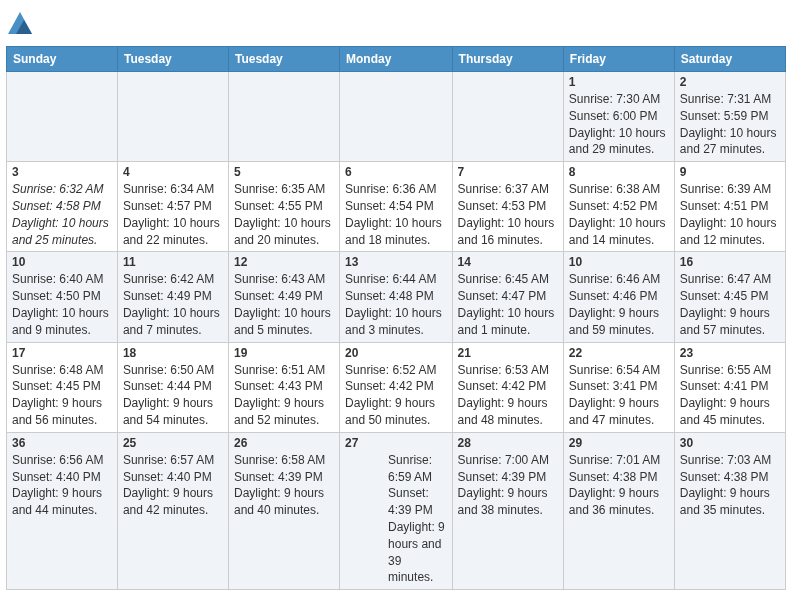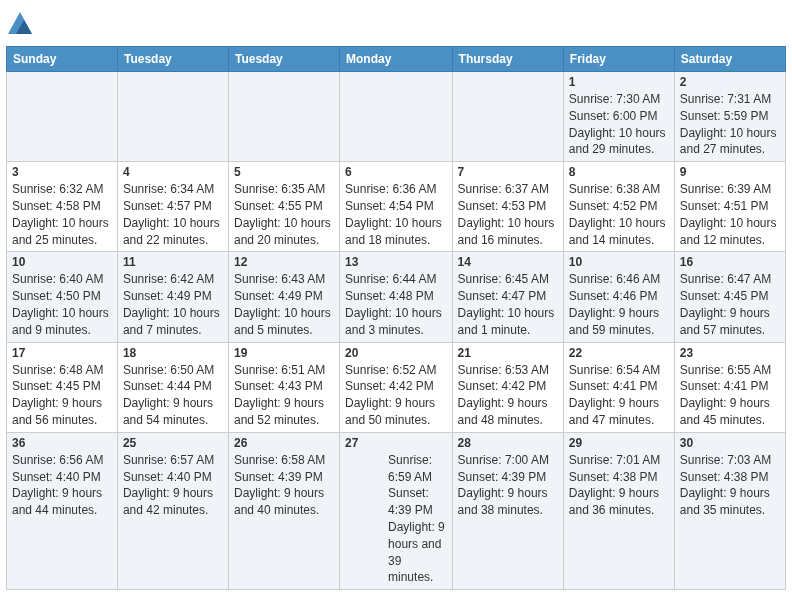--- a/index.html
+++ b/index.html
@@ -147,21 +147,21 @@
           <td class="alt-row">
             <span class="day-num">2</span>
             <div class="day-info" style="white-space: pre-line;">Sunrise: 7:31 AM
 Sunset: 5:59 PM
 Daylight: 10 hours and 27 minutes.</div>
           </td>
         </tr>
         <tr>
           <td>
             <span class="day-num">3</span>
-            <div class="day-info" style="white-space: pre-line;">Sunrise: 6:32 AM
+            <div class="day-info" style="white-space: pre-line; font-style: italic;">Sunrise: 6:32 AM
 Sunset: 4:58 PM
 Daylight: 10 hours and 25 minutes.</div>
           </td>
           <td>
             <span class="day-num">4</span>
             <div class="day-info" style="white-space: pre-line;">Sunrise: 6:34 AM
 Sunset: 4:57 PM
 Daylight: 10 hours and 22 minutes.</div>
           </td>
           <td>
@@ -266,21 +266,21 @@
           </td>
           <td>
             <span class="day-num">21</span>
             <div class="day-info" style="white-space: pre-line;">Sunrise: 6:53 AM
 Sunset: 4:42 PM
 Daylight: 9 hours and 48 minutes.</div>
           </td>
           <td>
             <span class="day-num">22</span>
             <div class="day-info" style="white-space: pre-line;">Sunrise: 6:54 AM
-Sunset: 4:41 PM
+Sunset: 3:41 PM
 Daylight: 9 hours and 47 minutes.</div>
           </td>
           <td>
             <span class="day-num">23</span>
             <div class="day-info" style="white-space: pre-line;">Sunrise: 6:55 AM
 Sunset: 4:41 PM
 Daylight: 9 hours and 45 minutes.</div>
           </td>
         </tr>
         <tr>

